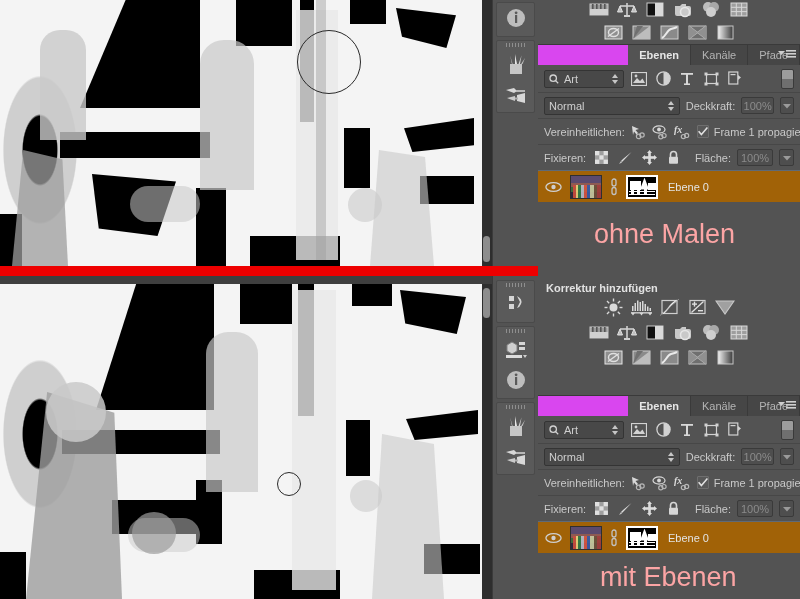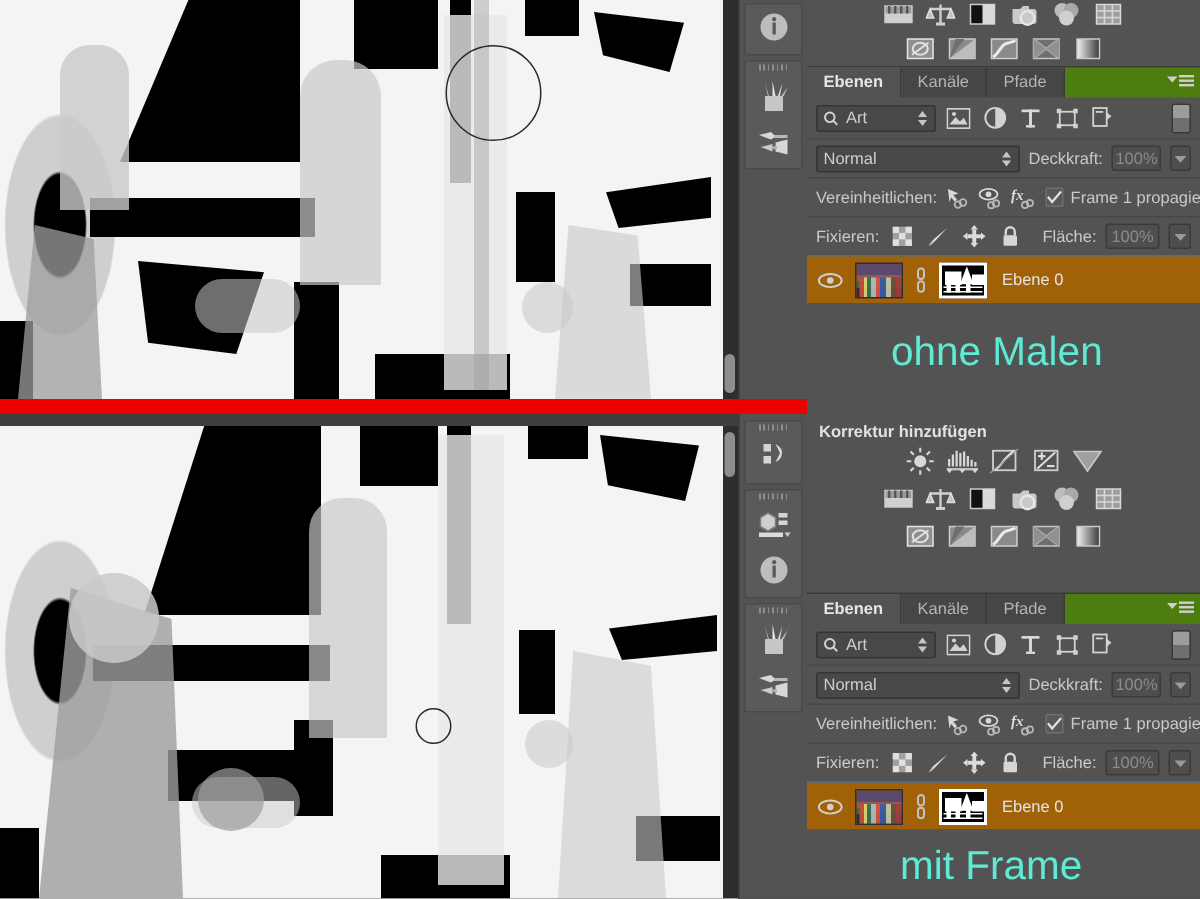--- a/index.html
+++ b/index.html
@@ -59,22 +59,23 @@
   }
   .dock-btn {
     height: 30px; display: flex; align-items: center; justify-content: center;
     cursor: pointer;
   }
   .dock-btn svg { display: block; }
 
   
   .panel { position: absolute; background: #535353; }
   .panel-tabs {
-    display: flex; height: 20px; background: #4d7c0f; align-items: stretch;
+    display: flex; height: 20px; background: #d946ef; align-items: stretch;
     position: relative;
+    justify-content: flex-end;
   }
   .panel-tab {
     display: flex; align-items: center; padding: 0 11px;
     font-size: 11px; color: #b4b4b4; background: #464646;
     border-right: 1px solid #3a3a3a; cursor: pointer; white-space: nowrap;
   }
   .panel-tab.active { background: #535353; color: #e6e6e6; font-weight: bold; }
   .panel-menu {
     position: absolute; right: 4px; top: 4px; display: flex; align-items: center;
     cursor: pointer;
@@ -156,21 +157,21 @@
   .adj-title { font-size: 11px; color: #e2e2e2; font-weight: bold; padding: 6px 8px 2px 8px; }
   .adj-rows { padding: 2px 0 6px 0; }
   .adj-row { display: flex; justify-content: center; gap: 7px; margin-bottom: 6px; }
   .adj-btn {
     width: 21px; height: 19px; display: flex; align-items: center; justify-content: center;
     cursor: pointer;
   }
 
   
   .annot {
-    position: absolute; color: #5eead4; font-size: 27px;
+    position: absolute; color: #fca5a5; font-size: 27px;
     font-family: "Liberation Sans", sans-serif; white-space: nowrap;
   }
   .panel-body-blank { background: #535353; }
 </style>
 </head>
 <body>
 
 <div id="app">
 
   <div class="canvas-pane" style="top:0; width:492px; height:266px;">
@@ -988,16 +989,16 @@
         <div class="mask-shape" style="left:1px;  top:17px; width:26px; height:1.6px;"></div>
         <div class="mask-shape" style="left:3px;  top:10px; width:3px;  height:8px;"></div>
         <div class="mask-shape" style="left:9px;  top:10px; width:3px;  height:8px;"></div>
         <div class="mask-shape" style="left:16px; top:10px; width:3px;  height:8px;"></div>
       </div>
       <span class="lbl" style="color:#e4e4e4; margin-left:4px;">Ebene 0</span>
     </div>
 
     <div class="panel-body-blank" style="height:56px;"></div>
 
-    <div class="annot" style="left:62px; top:166px;">mit Frame</div>
+    <div class="annot" style="left:62px; top:166px;">mit Ebenen</div>
   </div>
 
 </div>
 
 </body></html>

